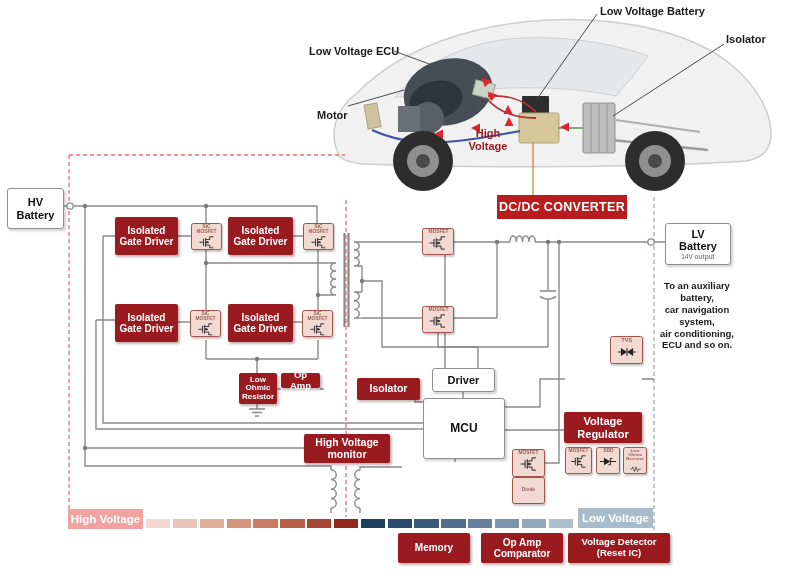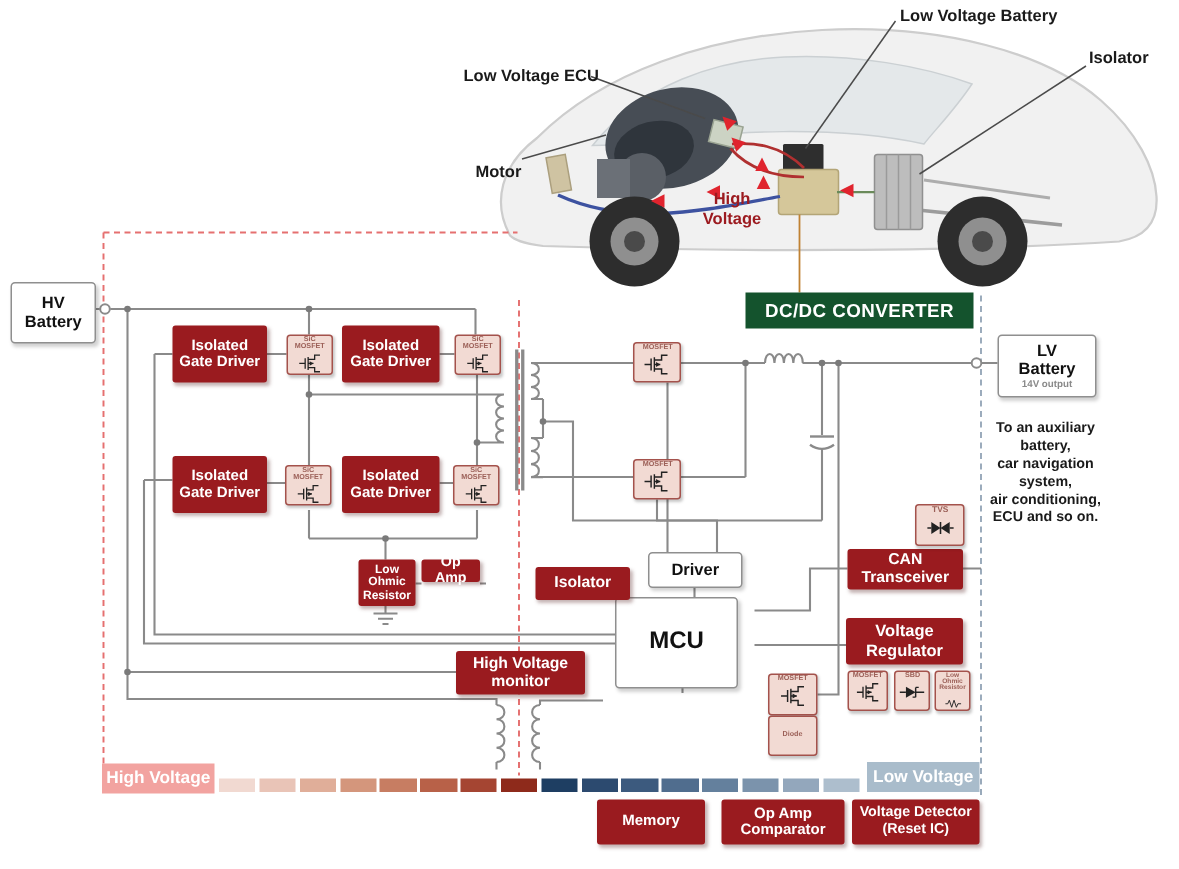--- a/index.html
+++ b/index.html
@@ -179,50 +179,48 @@
         <circle cx="651" cy="242" r="3.2"></circle>
     </g>
   </svg>
 
   <div class="abs blklabel" style="left:600px;top:5px;">Low Voltage Battery</div>
   <div class="abs blklabel" style="left:726px;top:33px;">Isolator</div>
   <div class="abs blklabel" style="left:309px;top:45px;">Low Voltage ECU</div>
   <div class="abs blklabel" style="left:317px;top:109px;">Motor</div>
   <div class="abs pre" style="left:455px;top:127px;width:66px;text-align:center;font-weight:bold;font-size:11px;color:#9c1b20;line-height:1.2;">High
 Voltage</div>
-  <div class="abs" style="left:497px;top:195px;width:152px;height:24px;background:#14532d;color:#fff;font-weight:bold;font-size:12.5px;display:flex;align-items:center;justify-content:center;letter-spacing:.3px;">DC/DC CONVERTER</div>
+  <div class="abs" style="left:497px;top:195px;width:130px;height:24px;background:#b91c1c;color:#fff;font-weight:bold;font-size:12.5px;display:flex;align-items:center;justify-content:center;letter-spacing:.3px;">DC/DC CONVERTER</div>
 
   <div class="abs whitebox" style="left:7px;top:188px;width:55px;height:39px;font-size:11px;">HV
 Battery</div>
   <div class="abs whitebox" style="left:665px;top:223px;width:64px;height:40px;font-size:11px;">
     <span class="pre">LV
 Battery</span>
     <span style="font-size:6.5px;color:#8a8a8a;font-weight:bold;">14V output</span>
   </div>
   <div class="abs whitebox" style="left:432px;top:368px;width:61px;height:22px;font-size:11px;">Driver</div>
-  <div class="abs whitebox" style="left:410px;top:398px;width:80px;height:59px;font-size:16px;">MCU</div>
+  <div class="abs whitebox" style="left:423px;top:398px;width:80px;height:59px;font-size:12px;">MCU</div>
 
   <div class="abs redbox" style="left:115px;top:217px;width:63px;height:38px;font-size:10px;">Isolated
 Gate Driver</div>
   <div class="abs redbox" style="left:228px;top:217px;width:65px;height:38px;font-size:10px;">Isolated
 Gate Driver</div>
   <div class="abs redbox" style="left:115px;top:304px;width:63px;height:38px;font-size:10px;">Isolated
 Gate Driver</div>
   <div class="abs redbox" style="left:228px;top:304px;width:65px;height:38px;font-size:10px;">Isolated
 Gate Driver</div>
   <div class="abs redbox" style="left:239px;top:373px;width:38px;height:31px;font-size:8px;line-height:1.05;">Low
 Ohmic
 Resistor</div>
   <div class="abs redbox" style="left:281px;top:373px;width:39px;height:15px;font-size:9.5px;">Op
 Amp</div>
   <div class="abs redbox" style="left:324px;top:378px;width:63px;height:22px;font-size:10.5px;margin-left:33px;">Isolator</div>
   <div class="abs redbox" style="left:304px;top:434px;width:86px;height:29px;font-size:10.5px;">High Voltage
 monitor</div>
-  <div class="abs redbox" style="left:565px;top:366px;width:77px;height:27px;font-size:10.5px;">CAN
-Transceiver</div>
   <div class="abs redbox" style="left:564px;top:412px;width:78px;height:31px;font-size:11px;">Voltage
 Regulator</div>
 
   <div class="abs chip" style="left:191px;top:223px;width:31px;height:27px;">
     <span class="clabel">SiC MOSFET</span>
     <svg class="csym" width="20" height="14">
         <use href="#sym-mosfet"></use>
       </svg>
   </div>
   <div class="abs chip" style="left:303px;top:223px;width:31px;height:27px;">
@@ -314,16 +312,16 @@
       <div class="grad-seg" style="background: rgb(100, 128, 157);"></div>
       <div class="grad-seg" style="background: rgb(123, 147, 172);"></div>
       <div class="grad-seg" style="background: rgb(147, 167, 188);"></div>
       <div class="grad-seg" style="background: rgb(173, 190, 205);"></div>
     </div>
   <div class="abs barlabel" style="left:578px;top:508px;width:75px;height:20px;background:#a9bccb;">Low Voltage</div>
 
   <div class="abs redbox" style="left:398px;top:533px;width:72px;height:30px;font-size:10px;">Memory</div>
   <div class="abs redbox" style="left:481px;top:533px;width:82px;height:30px;font-size:10px;">Op Amp
 Comparator</div>
-  <div class="abs redbox" style="left:568px;top:533px;width:85px;height:30px;font-size:9.5px;">Voltage Detector
+  <div class="abs redbox" style="left:568px;top:533px;width:102px;height:30px;font-size:9.5px;">Voltage Detector
 (Reset IC)</div>
 
 </div>
 
 </body></html>

